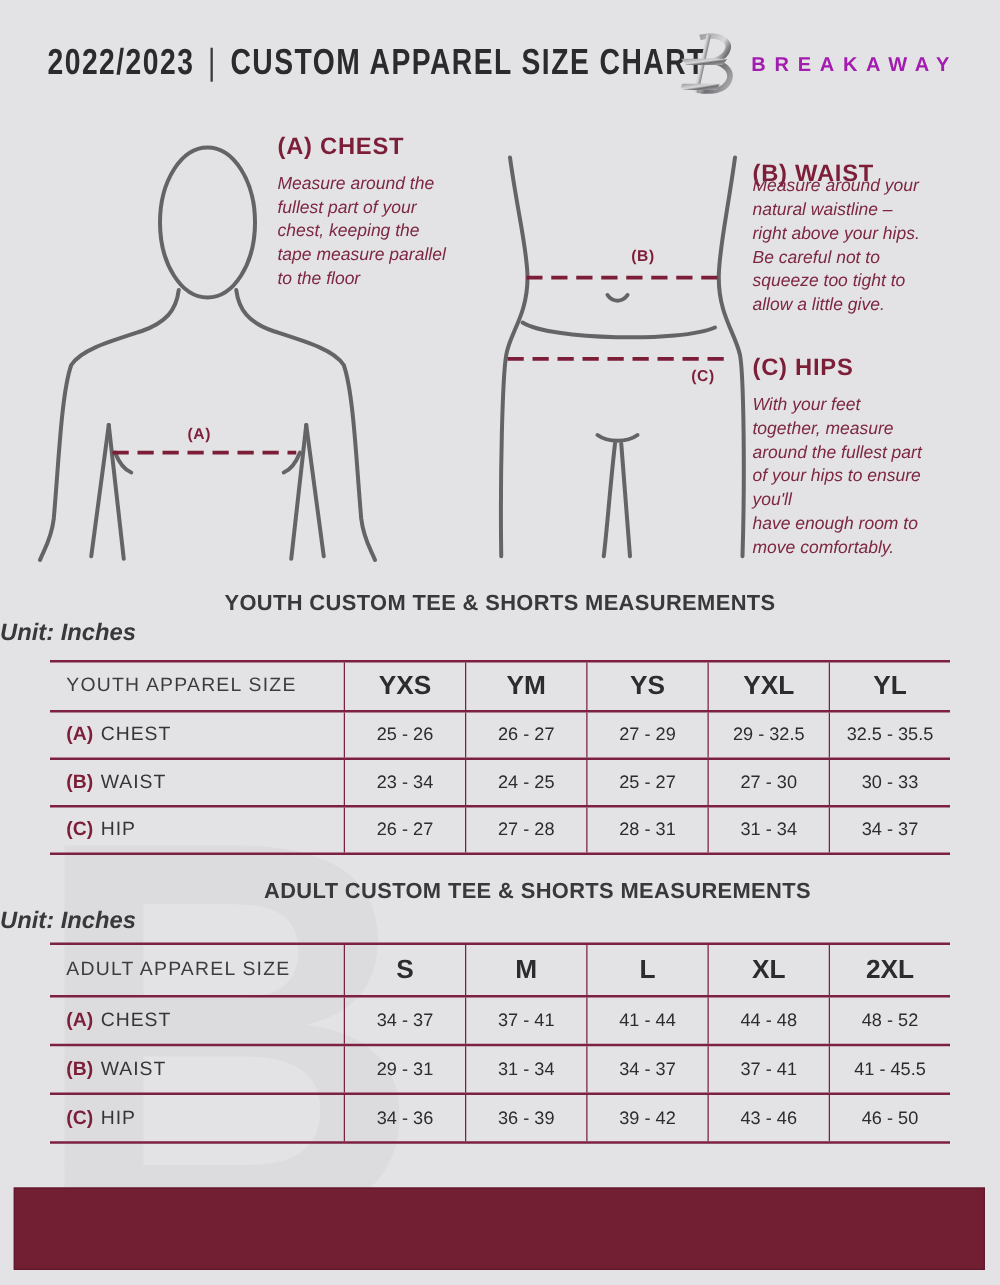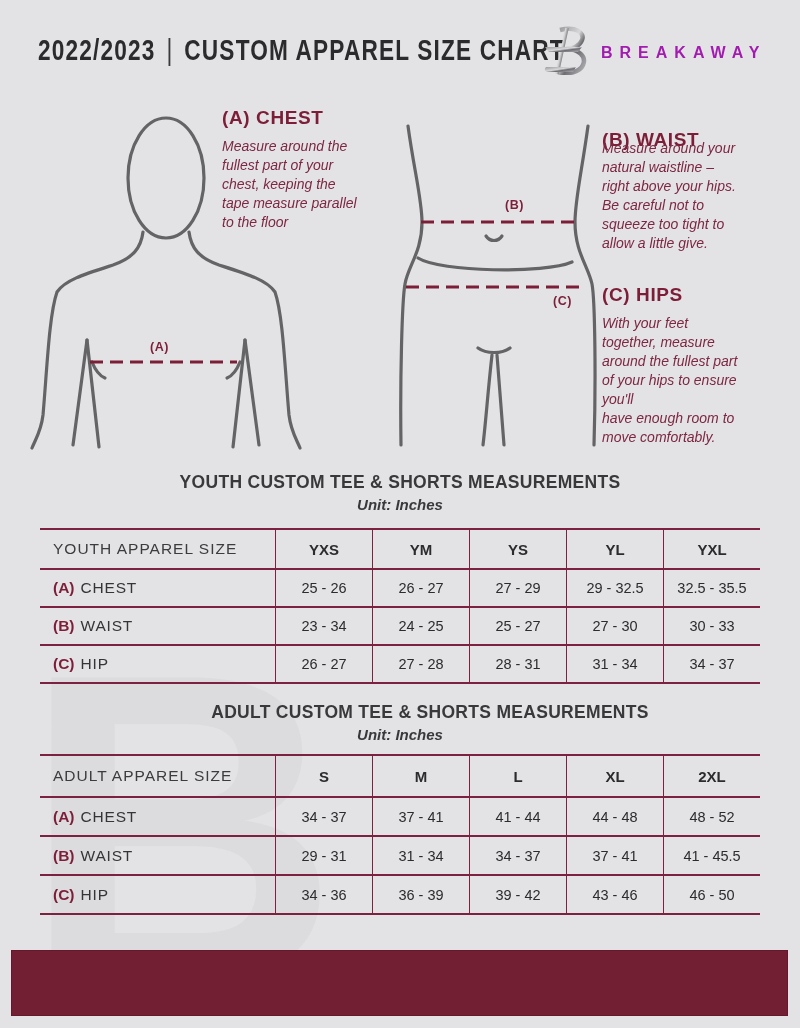--- a/index.html
+++ b/index.html
@@ -22,32 +22,32 @@
   .fig-label{position:absolute;font-size:12.5px;font-weight:700;color:#7d1e38;letter-spacing:.5px;}
 
   
   .instr-h{position:absolute;font-size:19px;font-weight:700;color:#7d1e38;letter-spacing:.6px;}
   .instr-b{position:absolute;font-size:14px;font-style:italic;color:#7d2742;
            line-height:19px;white-space:pre-line;}
 
   
   .tbl-title{position:absolute;left:0;width:100%;text-align:center;font-size:17.5px;
              font-weight:700;color:#39393b;letter-spacing:.3px;z-index:1;}
-  .tbl-unit{position:absolute;left:0;width:100%;text-align:center;font-size:15px;
+  .tbl-unit{position:absolute;left:0;width:100%;font-size:19px;
             font-style:italic;font-weight:600;color:#39393b;z-index:1;}
   .size-table{position:absolute;left:40px;width:720px;border-top:2.5px solid #7d2140;
               box-sizing:border-box;z-index:1;}
   .t-row{display:flex;border-bottom:2.5px solid #7d2140;box-sizing:border-box;}
   .t-cell{display:flex;align-items:center;justify-content:center;width:97px;
           box-sizing:border-box;border-left:1.5px solid #7d2140;}
   .t-cell.first{width:235px;justify-content:flex-start;padding-left:13px;border-left:none;}
   .youth .t-row{height:38px;} .youth .t-head{height:40px;}
   .adult .t-row{height:39px;} .adult .t-head{height:42px;}
   .lbl{font-size:15.5px;letter-spacing:1px;color:#3c3c3e;}
-  .sz{font-weight:700;font-size:15px;color:#2c2c2e;}
+  .sz{font-weight:700;font-size:21px;color:#2c2c2e;}
   .val{font-size:14.5px;color:#2c2c2e;}
   .rk{color:#7d1e38;font-weight:700;margin-right:6px;font-size:15.5px;}
   .row-lab{font-size:15.5px;letter-spacing:.8px;color:#353537;}
 
   
   .watermark{position:absolute;left:22px;top:608px;font-size:440px;line-height:1;
              font-weight:700;color:#d9d9db;opacity:.6;z-index:0;}
   .footer{position:absolute;left:11px;top:950px;width:777px;height:66px;background:#721e33;
           border:1px solid #63182b;box-sizing:border-box;z-index:2;}
 </style>
@@ -133,22 +133,22 @@
 move comfortably.</div>
 
   <div class="tbl-title" style="top:472px;">YOUTH CUSTOM TEE &amp; SHORTS MEASUREMENTS</div>
   <div class="tbl-unit" style="top:496px;">Unit: Inches</div>
   <div class="size-table youth" style="top:528px;">
       <div class="t-row t-head">
         <div class="t-cell first lbl">YOUTH APPAREL SIZE</div>
         <div class="t-cell sz">YXS</div>
         <div class="t-cell sz">YM</div>
         <div class="t-cell sz">YS</div>
+        <div class="t-cell sz">YXL</div>
         <div class="t-cell sz">YL</div>
-        <div class="t-cell sz">YXL</div>
       </div>
       <div class="t-row">
         <div class="t-cell first">
           <span class="rk">(A)</span>
           <span class="row-lab">CHEST</span>
         </div>
         <div class="t-cell val">25 - 26</div>
         <div class="t-cell val">26 - 27</div>
         <div class="t-cell val">27 - 29</div>
         <div class="t-cell val">29 - 32.5</div>

